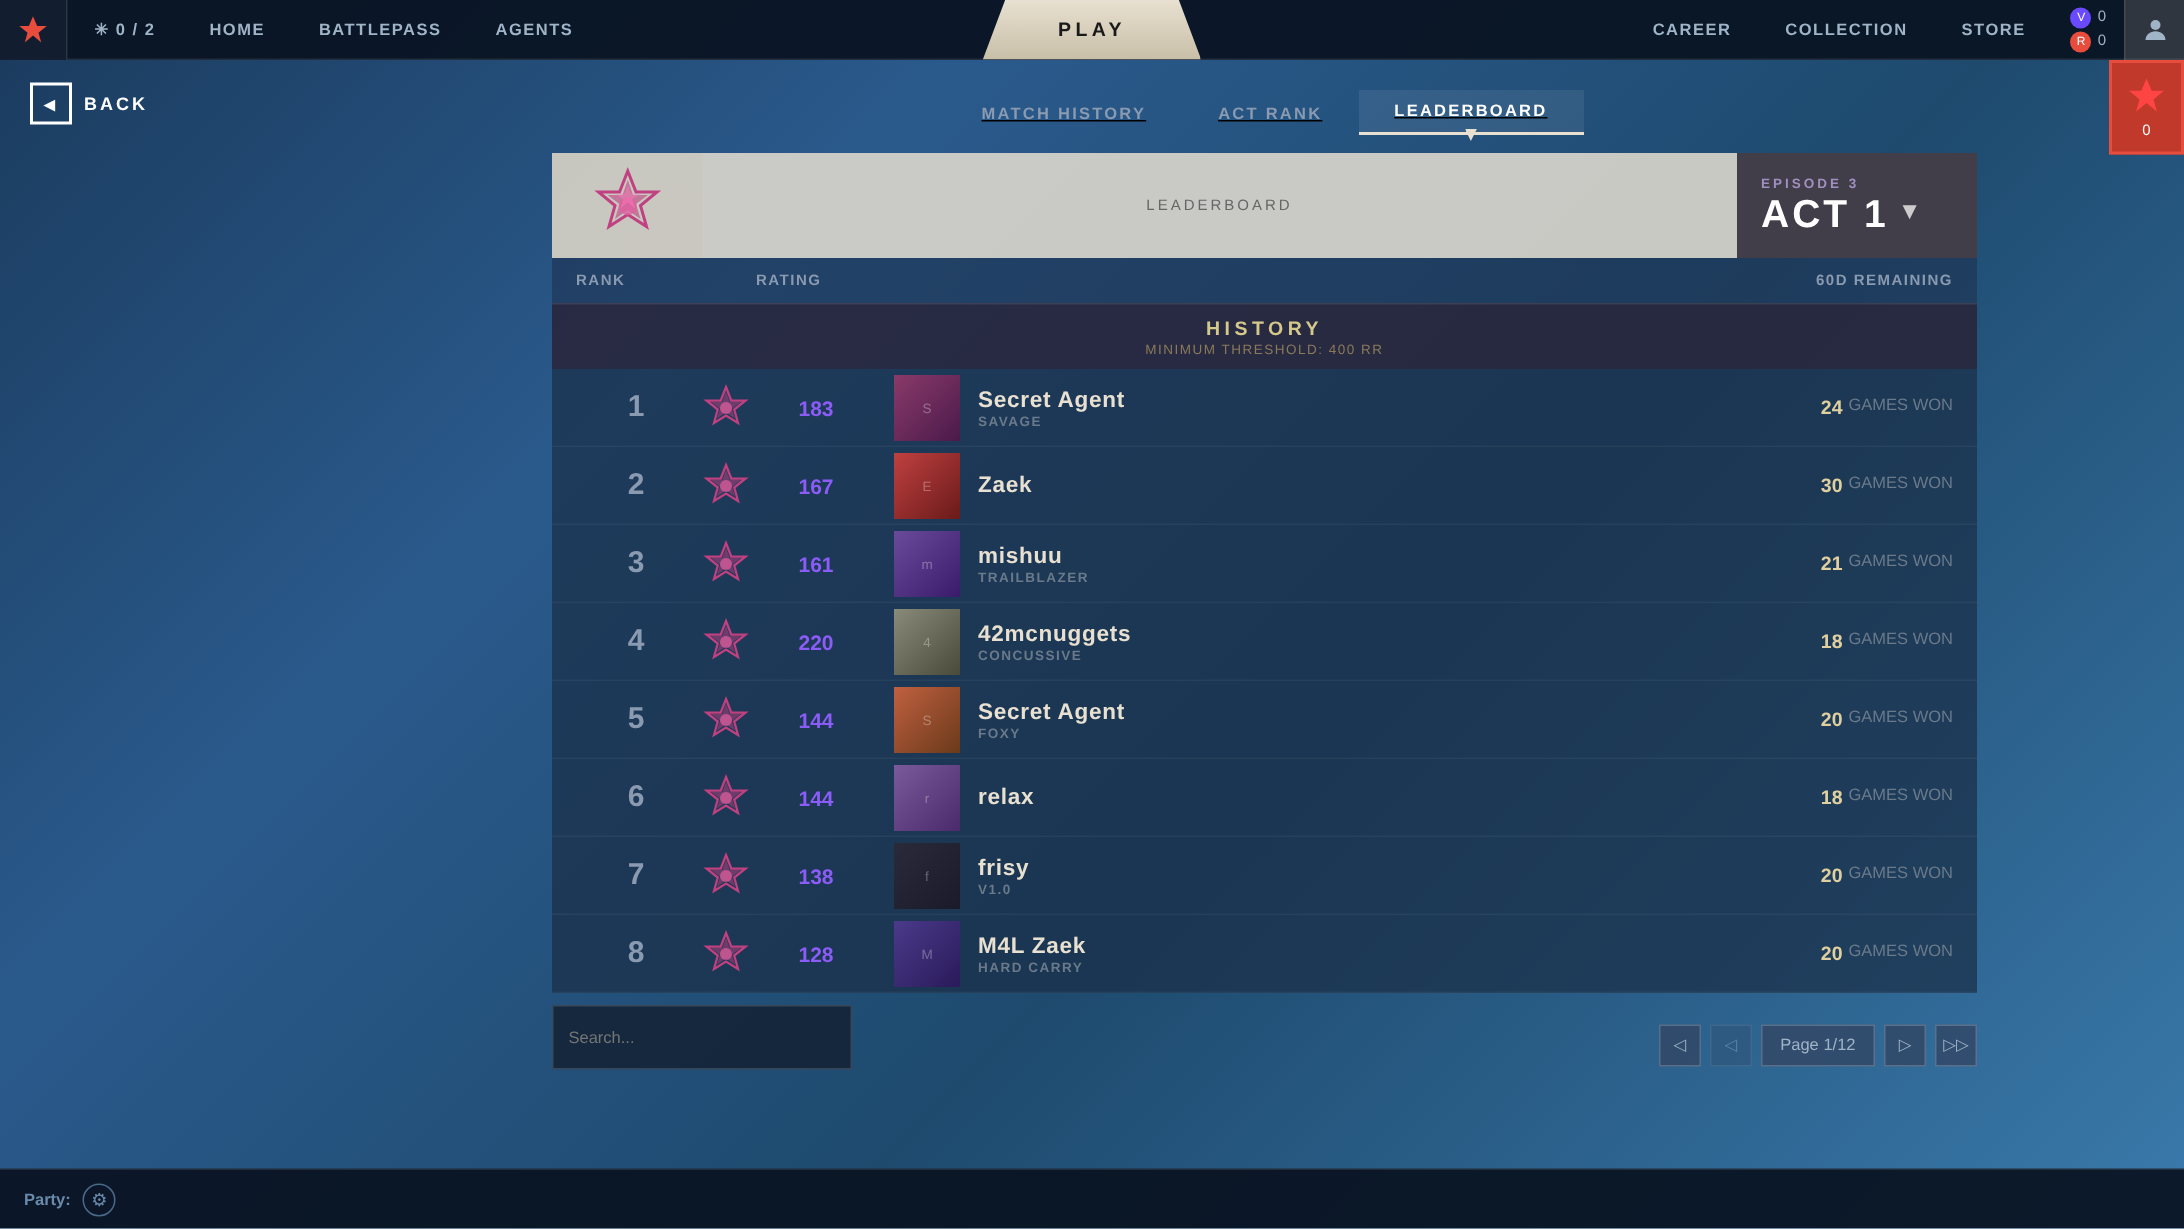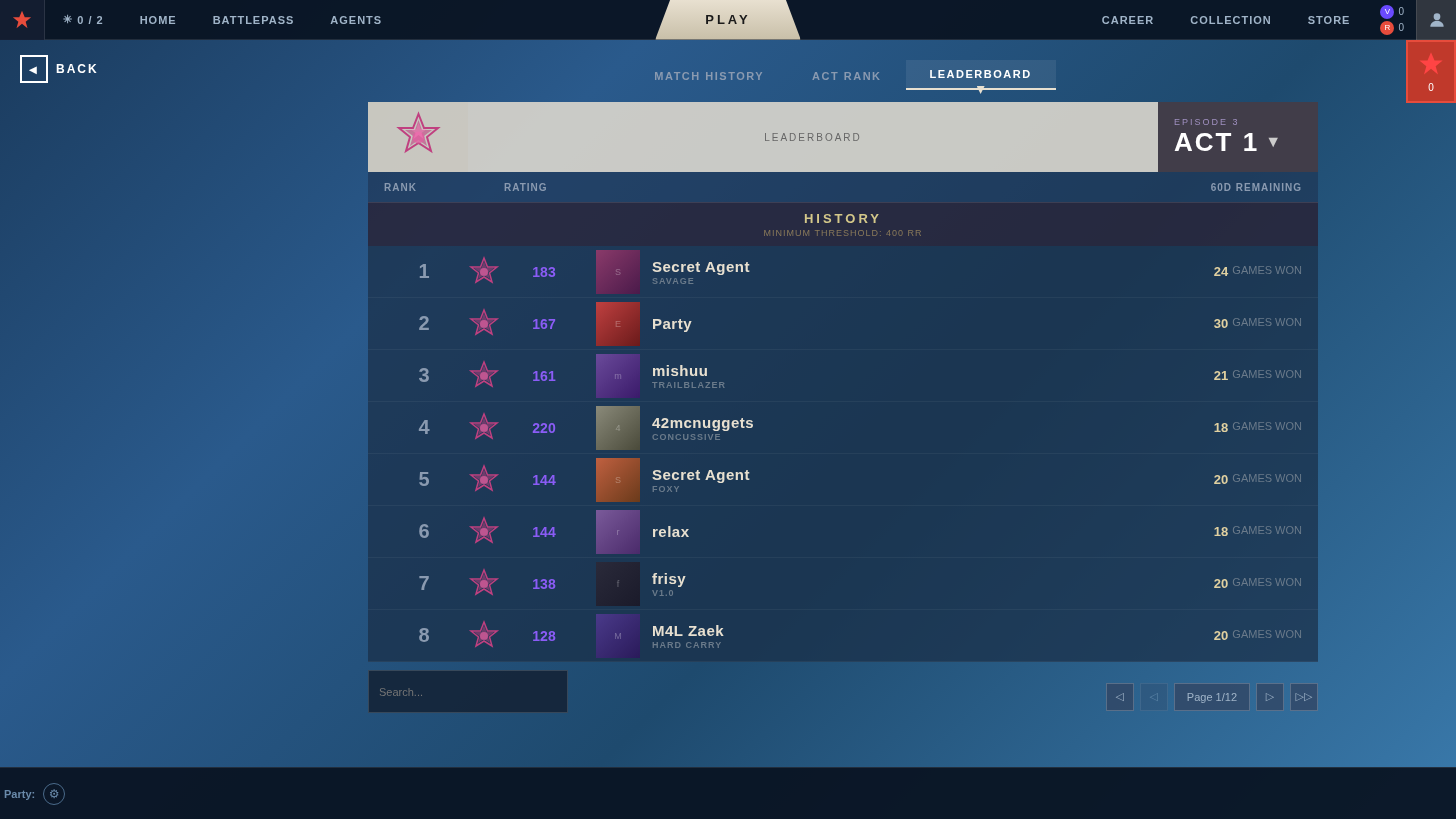--- a/index.html
+++ b/index.html
@@ -165,20 +165,21 @@
       align-items: center;
     }
 
     
     .tabs {
       display: flex;
       gap: 0;
       margin-top: 20px;
       margin-bottom: 0;
       align-items: flex-end;
+      text-decoration: underline;
     }
     .tab {
       padding: 8px 24px;
       color: #8a9ab0;
       font-size: 11px;
       font-weight: 700;
       letter-spacing: 1.5px;
       cursor: pointer;
       text-transform: uppercase;
       position: relative;
@@ -249,20 +250,21 @@
       align-items: flex-start;
       justify-content: center;
       padding: 8px 16px;
       cursor: pointer;
     }
     .header-act-label {
       font-size: 9px;
       color: #a090c0;
       letter-spacing: 2px;
       text-transform: uppercase;
+      font-weight: bold;
     }
     .header-act-name {
       font-size: 26px;
       font-weight: 900;
       color: #fff;
       letter-spacing: 2px;
       display: flex;
       align-items: center;
       gap: 6px;
     }
@@ -382,25 +384,25 @@
       font-weight: 700;
       font-size: 13px;
     }
 
     
     .bottom-bar {
       position: absolute;
       bottom: 0;
       left: 0;
       right: 0;
-      height: 52px;
+      height: 40px;
       background: rgba(10, 20, 35, 0.95);
       display: flex;
       align-items: center;
-      padding: 0 4px;
+      padding: 0 16px;
       border-top: 1px solid rgba(255,255,255,0.1);
     }
     .party-label {
       color: #6a8aaa;
       font-size: 11px;
       font-weight: 600;
     }
     .party-icon {
       margin-left: 8px;
       width: 22px;
@@ -611,21 +613,21 @@
           <polygon points="17,3 20.5,12 30,12 22.5,18 25,27 17,22 9,27 11.5,18 4,12 13.5,12" fill="none" stroke="#c04080" stroke-width="1.5"></polygon>
           <polygon points="17,6 19.5,13 27,13 21,17.5 23,24 17,20 11,24 13,17.5 7,13 14.5,13" fill="#c04080" opacity="0.5"></polygon>
           <circle cx="17" cy="17" r="4" fill="#e060a0" opacity="0.7"></circle>
         </svg>
       </div>
       <div class="lb-rating">167</div>
       <div class="lb-avatar av-2">
         <div class="lb-avatar-img" style="font-size:9px; color:rgba(255,255,255,0.3);">E</div>
       </div>
       <div class="lb-name-section">
-        <div class="lb-name">Party</div>
+        <div class="lb-name">Zaek</div>
 
       </div>
       <div class="lb-games">
         <span class="lb-games-count">30</span>
         <span>GAMES WON</span>
       </div>
     </div>
         <div class="lb-row">
       <div class="lb-rank">3</div>
       <div class="lb-rank-icon">

